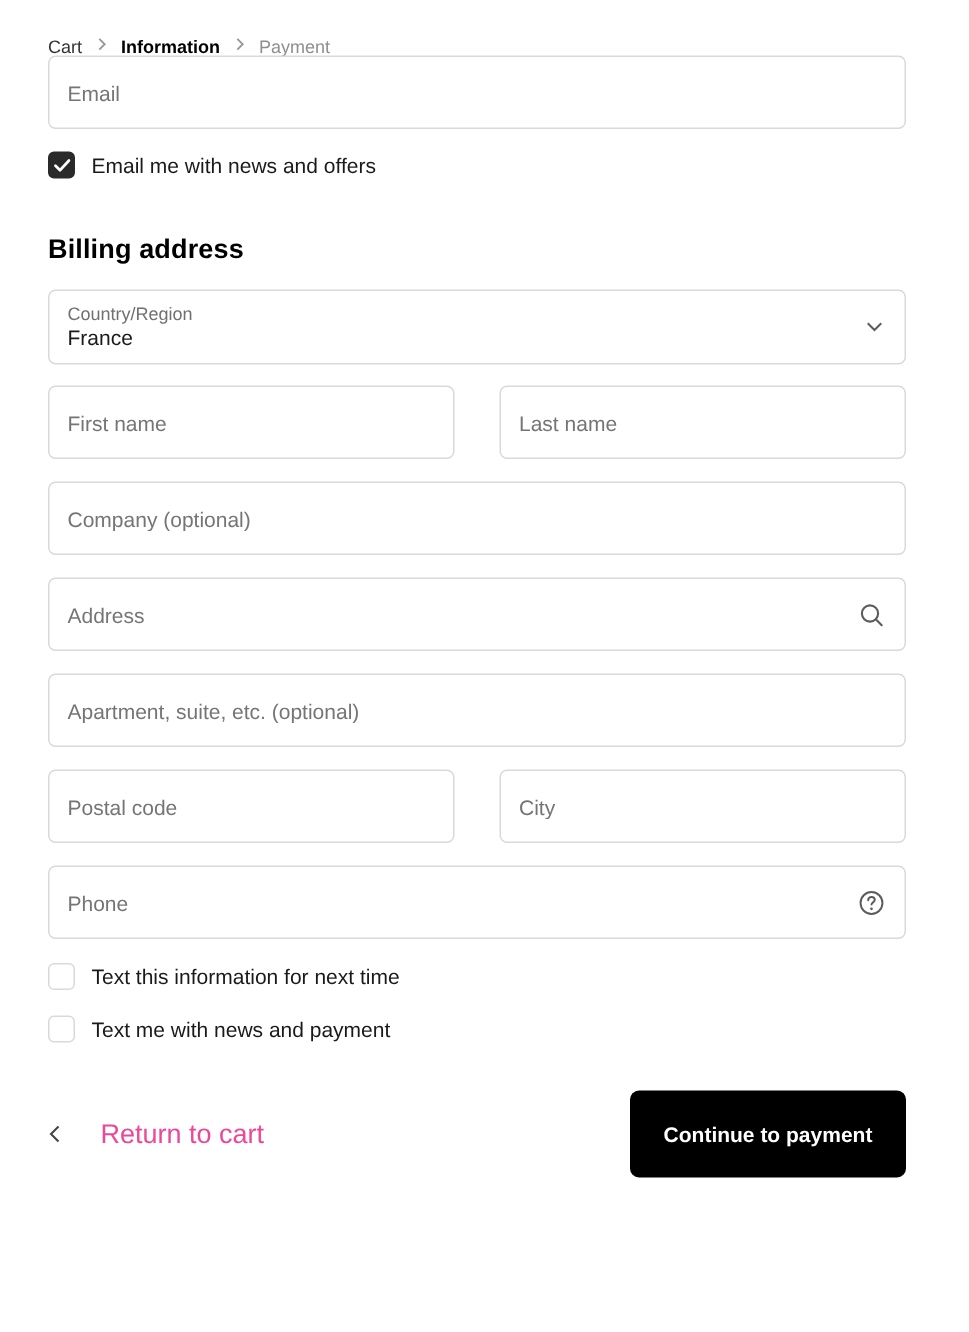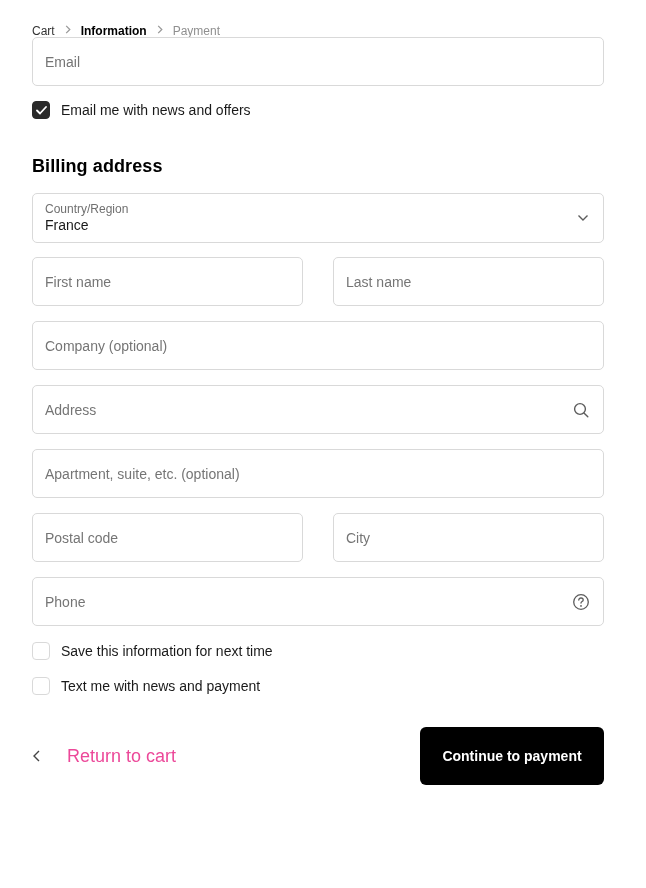--- a/index.html
+++ b/index.html
@@ -206,21 +206,21 @@
           <circle cx="9" cy="12.9" r=".9" fill="currentColor"></circle>
         </svg>
     </span>
   </div>
 
   <div class="options">
     <div class="check-row">
       <span class="checkbox">
         
       </span>
-      <span>Save this information for next time</span>
+      <span>Text this information for next time</span>
     </div>
     <div class="check-row">
       <span class="checkbox">
         
       </span>
       <span>Text me with news and payment</span>
     </div>
   </div>
 
   <div class="footer">

